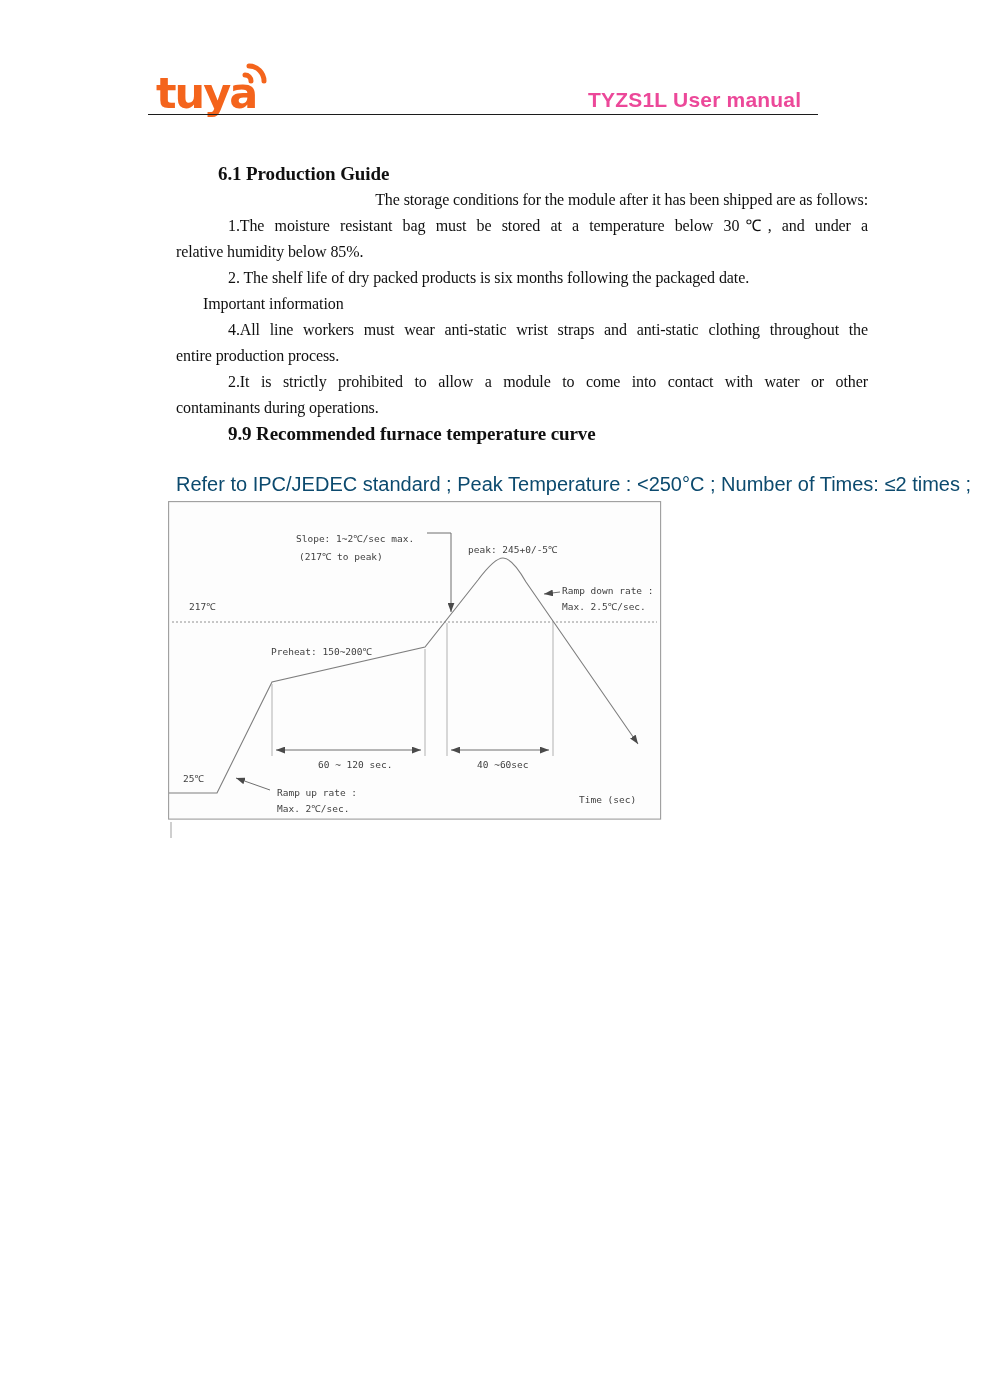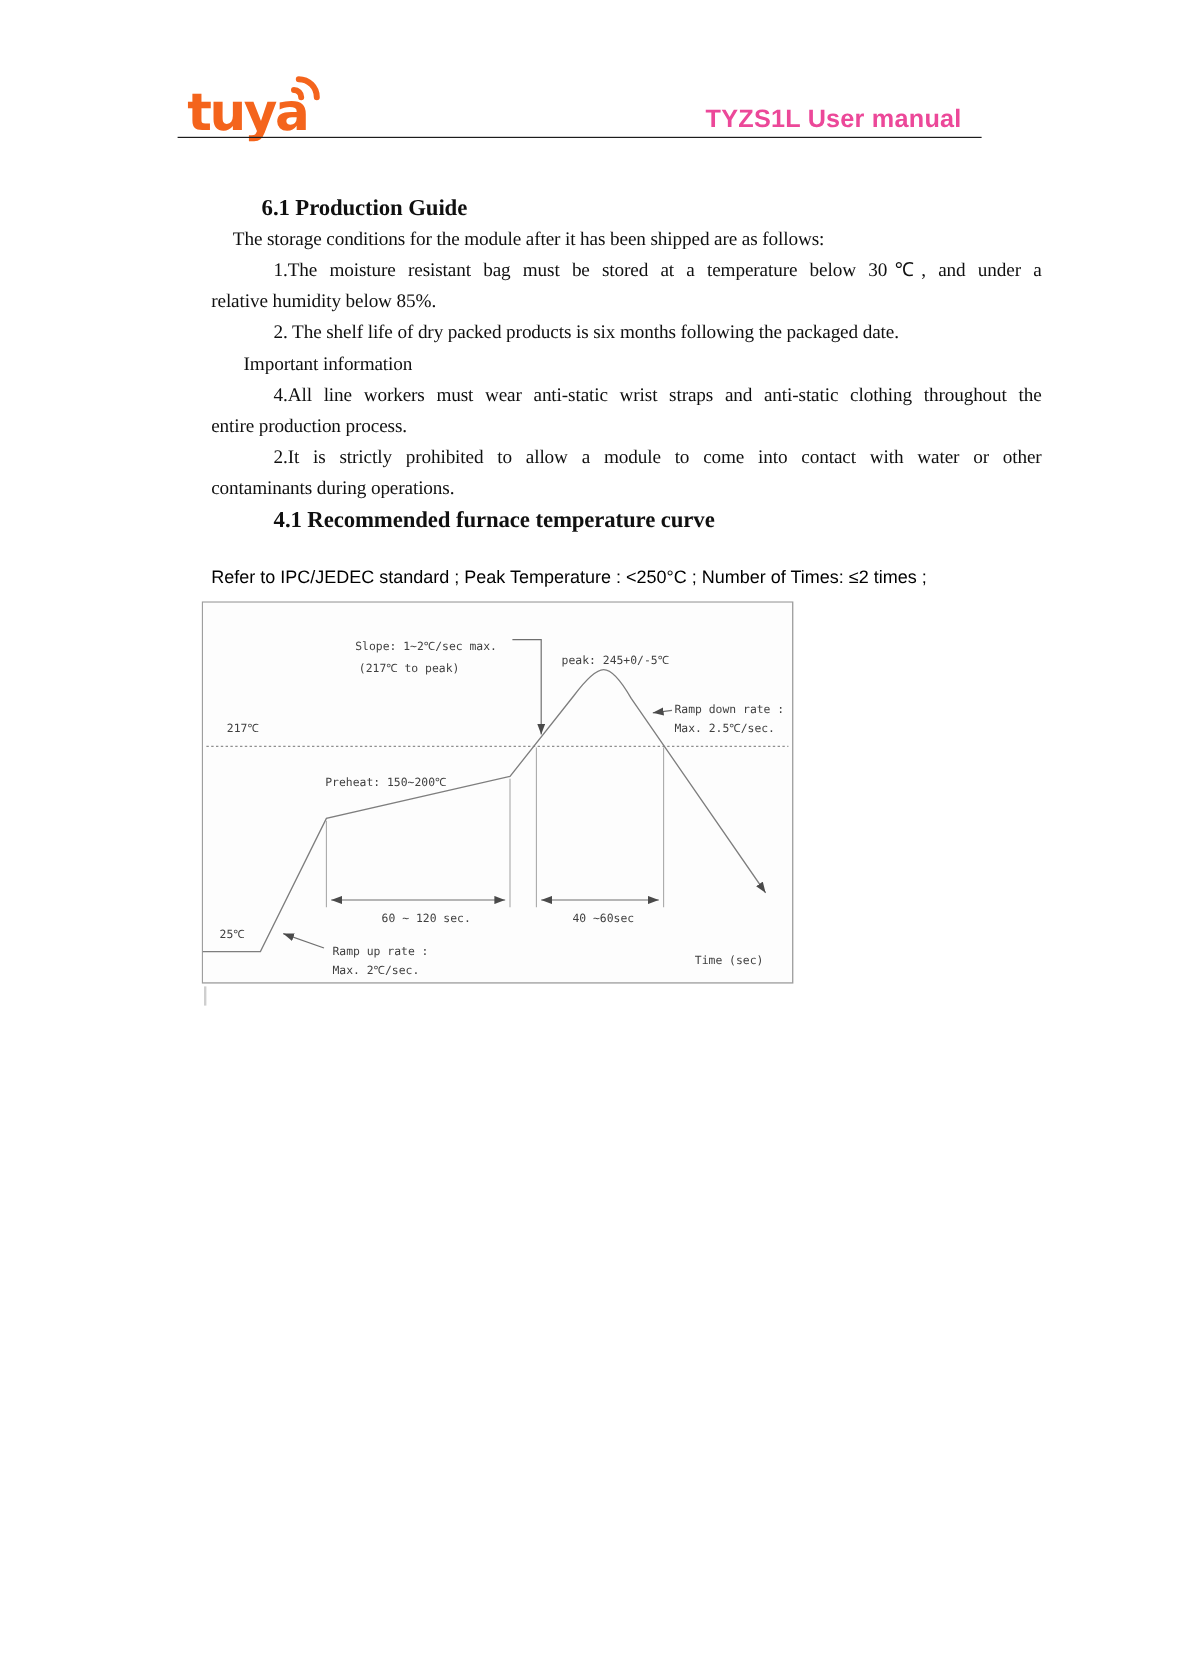--- a/index.html
+++ b/index.html
@@ -10,29 +10,29 @@
   .logo{position:absolute;left:156px;top:60px;width:124px;height:60px;}
   .header-title{position:absolute;left:588px;top:88px;font-family:"Liberation Sans",sans-serif;
         font-weight:bold;font-size:21px;color:#ec4899;letter-spacing:0.2px;}
   .header-rule{position:absolute;left:148px;top:114px;width:670px;border-top:1.6px solid #1c1c1c;}
 
   
   .body-text{position:absolute;left:148px;top:161px;width:692px;font-size:16px;line-height:26px;
         letter-spacing:-0.1px;color:#101010;margin-left:28px;}
   .bl{min-height:26px;}
   .bl.h{font-weight:bold;font-size:19px;}
-  .i18{padding-left:18px;}
+  .i18{padding-left:18px;text-align:right;}
   .i27{padding-left:27px;}
   .i42{padding-left:42px;}
   .i52{padding-left:52px;}
   .j{text-align:justify;text-align-last:justify;}
 
   
   .fig-note{position:absolute;left:176px;top:473px;font-family:"Liberation Sans",sans-serif;
-        font-size:15px;color:#000000;}
+        font-size:20px;color:#0c4a6e;}
   .chart-svg{position:absolute;left:168px;top:501px;}
   .cl{font-family:"DejaVu Sans Mono",monospace;font-size:9.5px;fill:#3f3f3f;}
   .curve{fill:none;stroke:#7e7e7e;stroke-width:1.1;}
   .mline{fill:none;stroke:#a8a8a8;stroke-width:0.9;}
   .aline{fill:none;stroke:#6f6f6f;stroke-width:1;}
   .dash{stroke:#909090;stroke-width:1;stroke-dasharray:2 2;}
   .artifact{position:absolute;left:170px;top:822px;width:2px;height:16px;background:#cfcfcf;}
 
   
   .page-num{position:absolute;left:451px;top:1292px;font-family:"Liberation Sans",sans-serif;
@@ -58,21 +58,21 @@
     <div class="bl h i42">6.1 Production Guide</div>
     <div class="bl i18">The storage conditions for the module after it has been shipped are as follows:</div>
     <div class="bl i52 j">1.The moisture resistant bag must be stored at a temperature below 30℃, and under a</div>
     <div class="bl">relative humidity below 85%.</div>
     <div class="bl i52">2. The shelf life of dry packed products is six months following the packaged date.</div>
     <div class="bl i27">Important information</div>
     <div class="bl i52 j">4.All line workers must wear anti-static wrist straps and anti-static clothing throughout the</div>
     <div class="bl">entire production process.</div>
     <div class="bl i52 j">2.It is strictly prohibited to allow a module to come into contact with water or other</div>
     <div class="bl">contaminants during operations.</div>
-    <div class="bl h i52">4.1 Recommended furnace temperature curve</div>
+    <div class="bl h i52">9.9 Recommended furnace temperature curve</div>
   </div>
 
   <div class="fig-note">Refer to IPC/JEDEC standard ; Peak Temperature : &lt;250°C ; Number of Times:  ≤2 times ;</div>
 
   <svg class="chart-svg" width="494" height="320" viewBox="168 501 494 320" xmlns="http://www.w3.org/2000/svg">
     <defs>
       <marker id="arw" viewBox="0 0 8 6" refX="8" refY="3" markerWidth="9" markerHeight="7" markerUnits="userSpaceOnUse" orient="auto-start-reverse">
         <path d="M0,0 L8,3 L0,6 Z" fill="#4a4a4a"></path>
       </marker>
     </defs>

